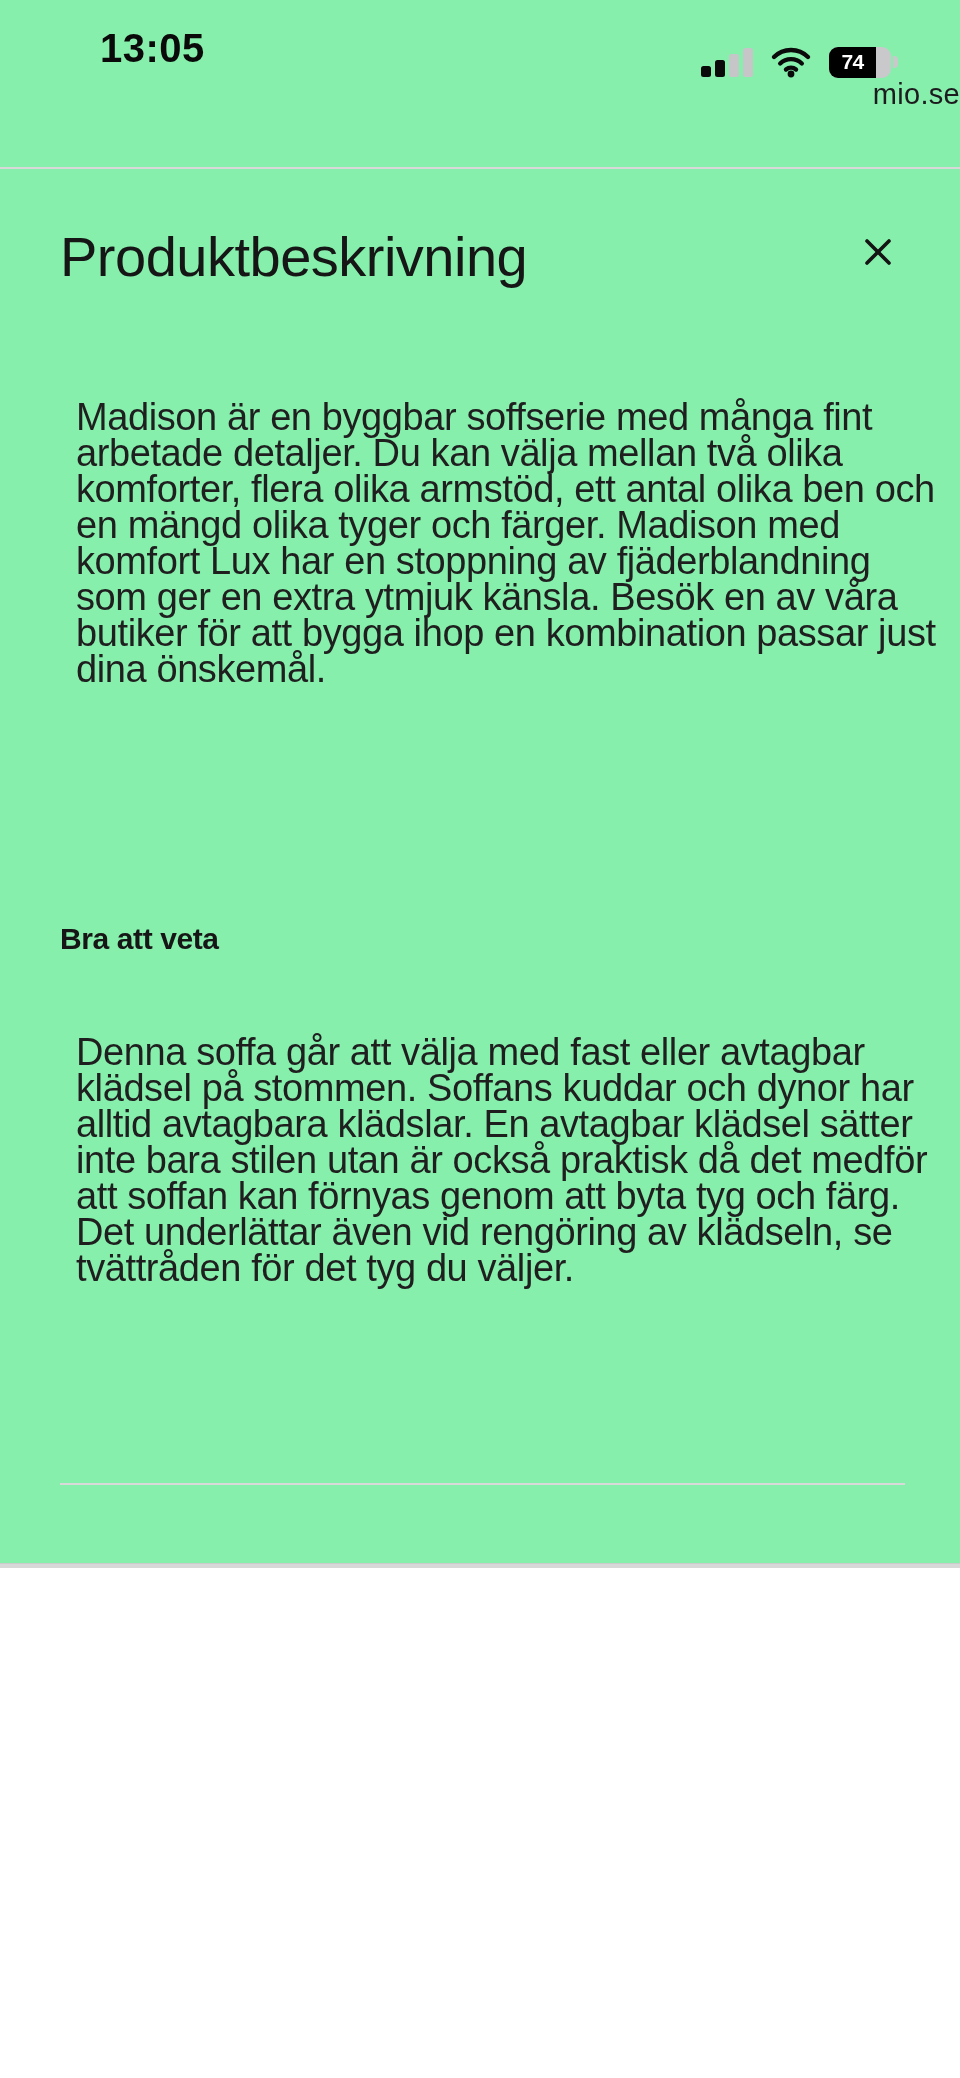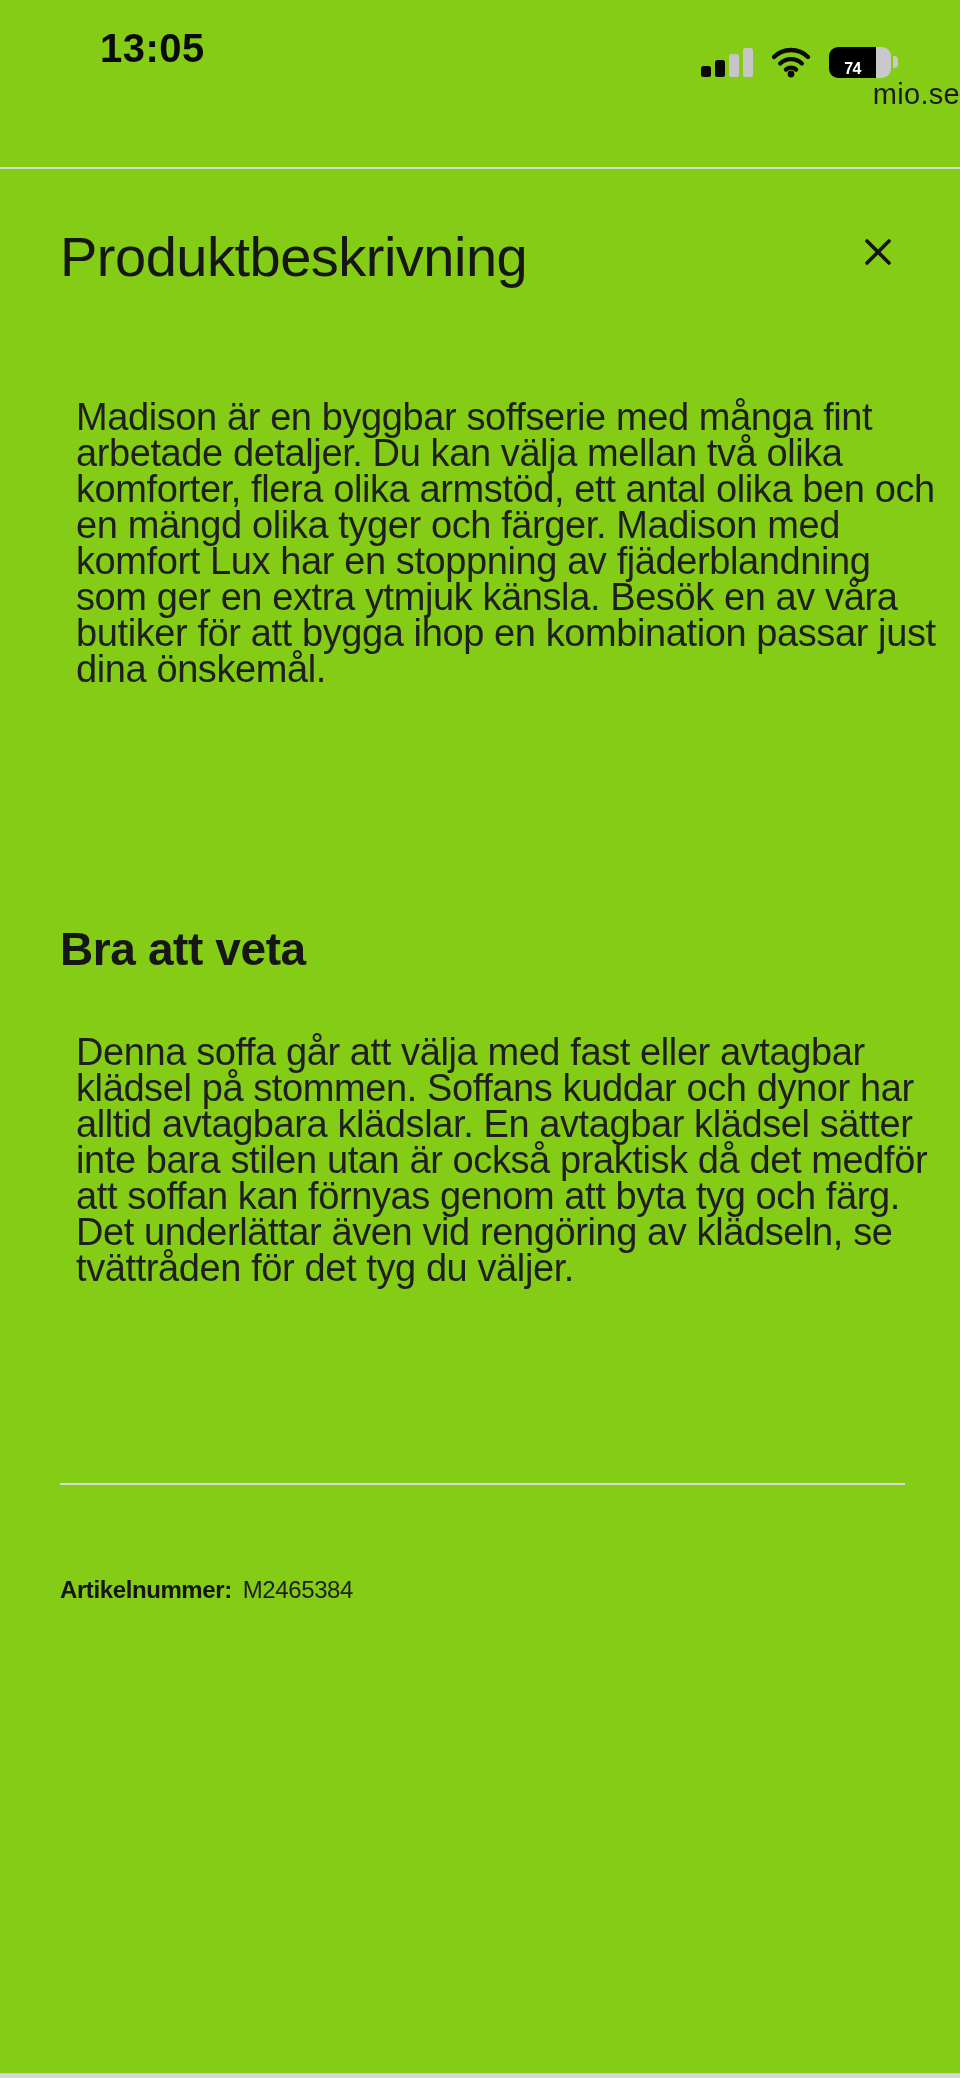--- a/index.html
+++ b/index.html
@@ -1,19 +1,19 @@
 <!DOCTYPE html>
 <html><head>
 <meta charset="utf-8">
 <style>
   html,body{margin:0;padding:0;background:#fff;}
   .screen{
     position:relative;
-    width:960px;height:2078px;
-    background:#84cc16;
+    width:960px;height:1568px;
+    background:#86efac;
     font-family:"Liberation Sans", sans-serif;
     color:#1b1b1b;
     overflow:hidden;
   }
   
   .time{
     position:absolute;left:100px;top:26px;
     font-size:40px;font-weight:700;letter-spacing:0.5px;color:#0a0a0a;
   }
   .status-icons{
@@ -27,22 +27,22 @@
   .signal .b3{height:23px;}
   .signal .b4{height:29px;}
   .wifi{display:block;}
   .battery-wrap{display:flex;align-items:center;}
   .battery{
     width:62px;height:31px;border-radius:9px;background:#c9c9cb;
     overflow:hidden;display:flex;
   }
   .battery-fill{
     width:76%;background:#000;color:#fff;
-    display:flex;align-items:flex-end;justify-content:center;
-    font-size:16px;font-weight:700;letter-spacing:-0.5px;
+    display:flex;align-items:center;justify-content:center;
+    font-size:21px;font-weight:700;letter-spacing:-0.5px;
   }
   .battery-cap{
     width:5px;height:12px;background:#c9c9cb;
     border-radius:0 4px 4px 0;margin-left:2px;
   }
   
   .url-bar{
     position:absolute;top:78px;left:0;width:100%;
     text-align:right;font-size:29px;color:#1c1c1e;letter-spacing:0.3px;
     cursor:pointer;
@@ -61,21 +61,21 @@
     background:transparent;border:none;cursor:pointer;
     display:flex;align-items:center;justify-content:center;
   }
   .para{
     position:absolute;left:60px;width:862px;margin:16px;
     font-size:38px;line-height:36px;letter-spacing:-0.4px;color:#1f1f1f;
   }
   .p1{top:383px;}
   .subheading{
     position:absolute;left:60px;top:922px;margin:0;
-    font-size:46px;font-weight:700;letter-spacing:-0.4px;color:#161616;
+    font-size:30px;font-weight:700;letter-spacing:-0.4px;color:#161616;
   }
   .p2{top:1018px;}
   .section-divider{
     position:absolute;left:60px;top:1483px;width:845px;height:2px;background:#d9d9d9;
   }
   .details{
     position:absolute;left:60px;top:1560px;
     font-size:24px;line-height:59px;letter-spacing:-0.4px;color:#1f1f1f;
   }
   .detail-row .lbl{font-weight:700;color:#161616;margin-right:11px;}

